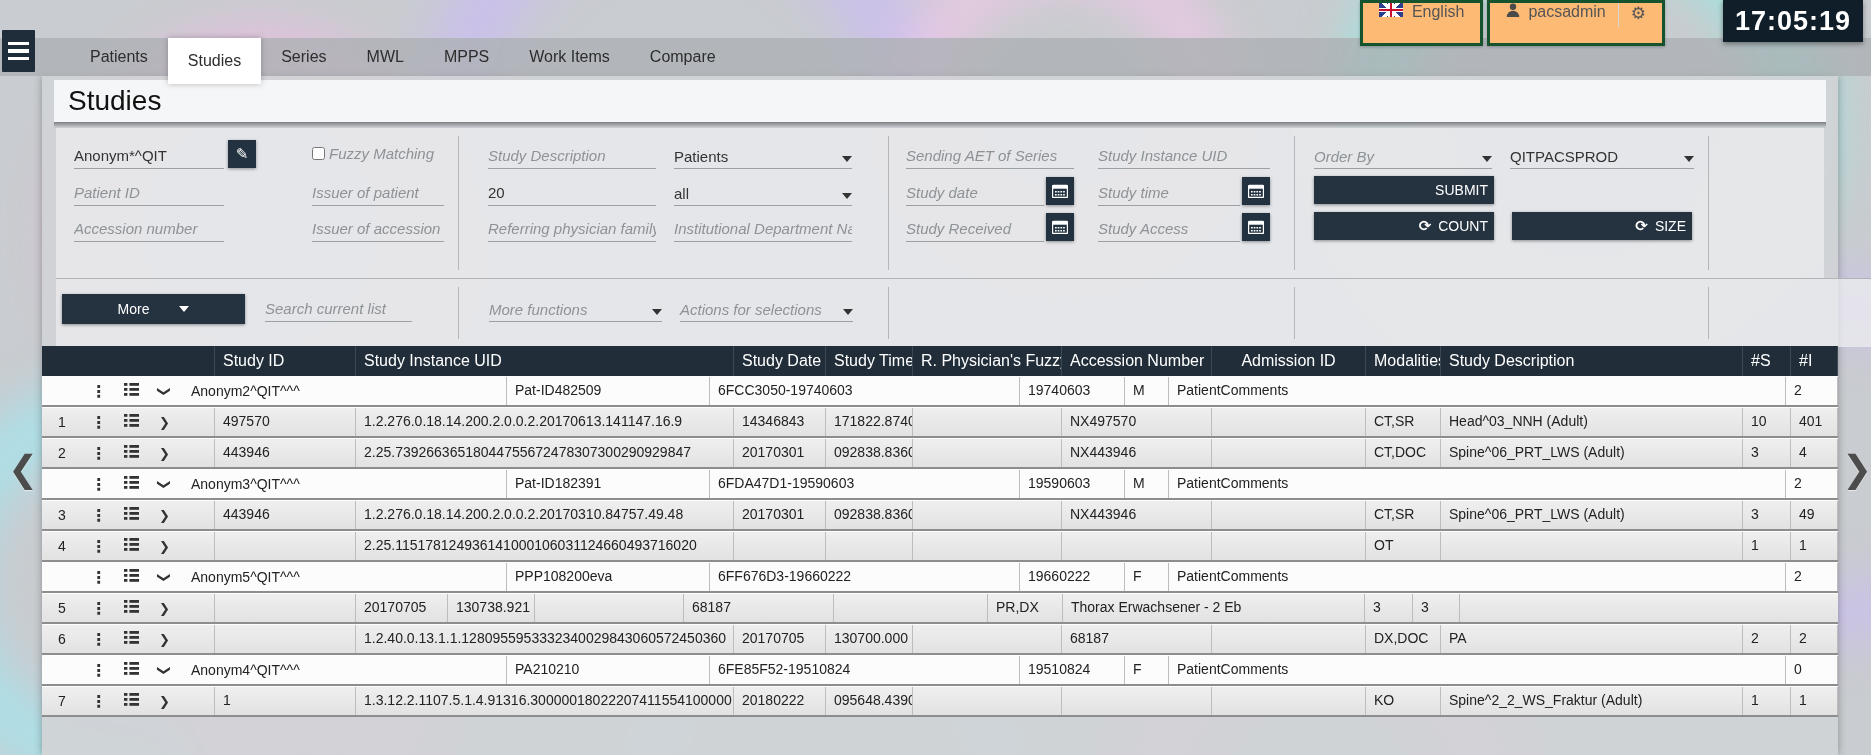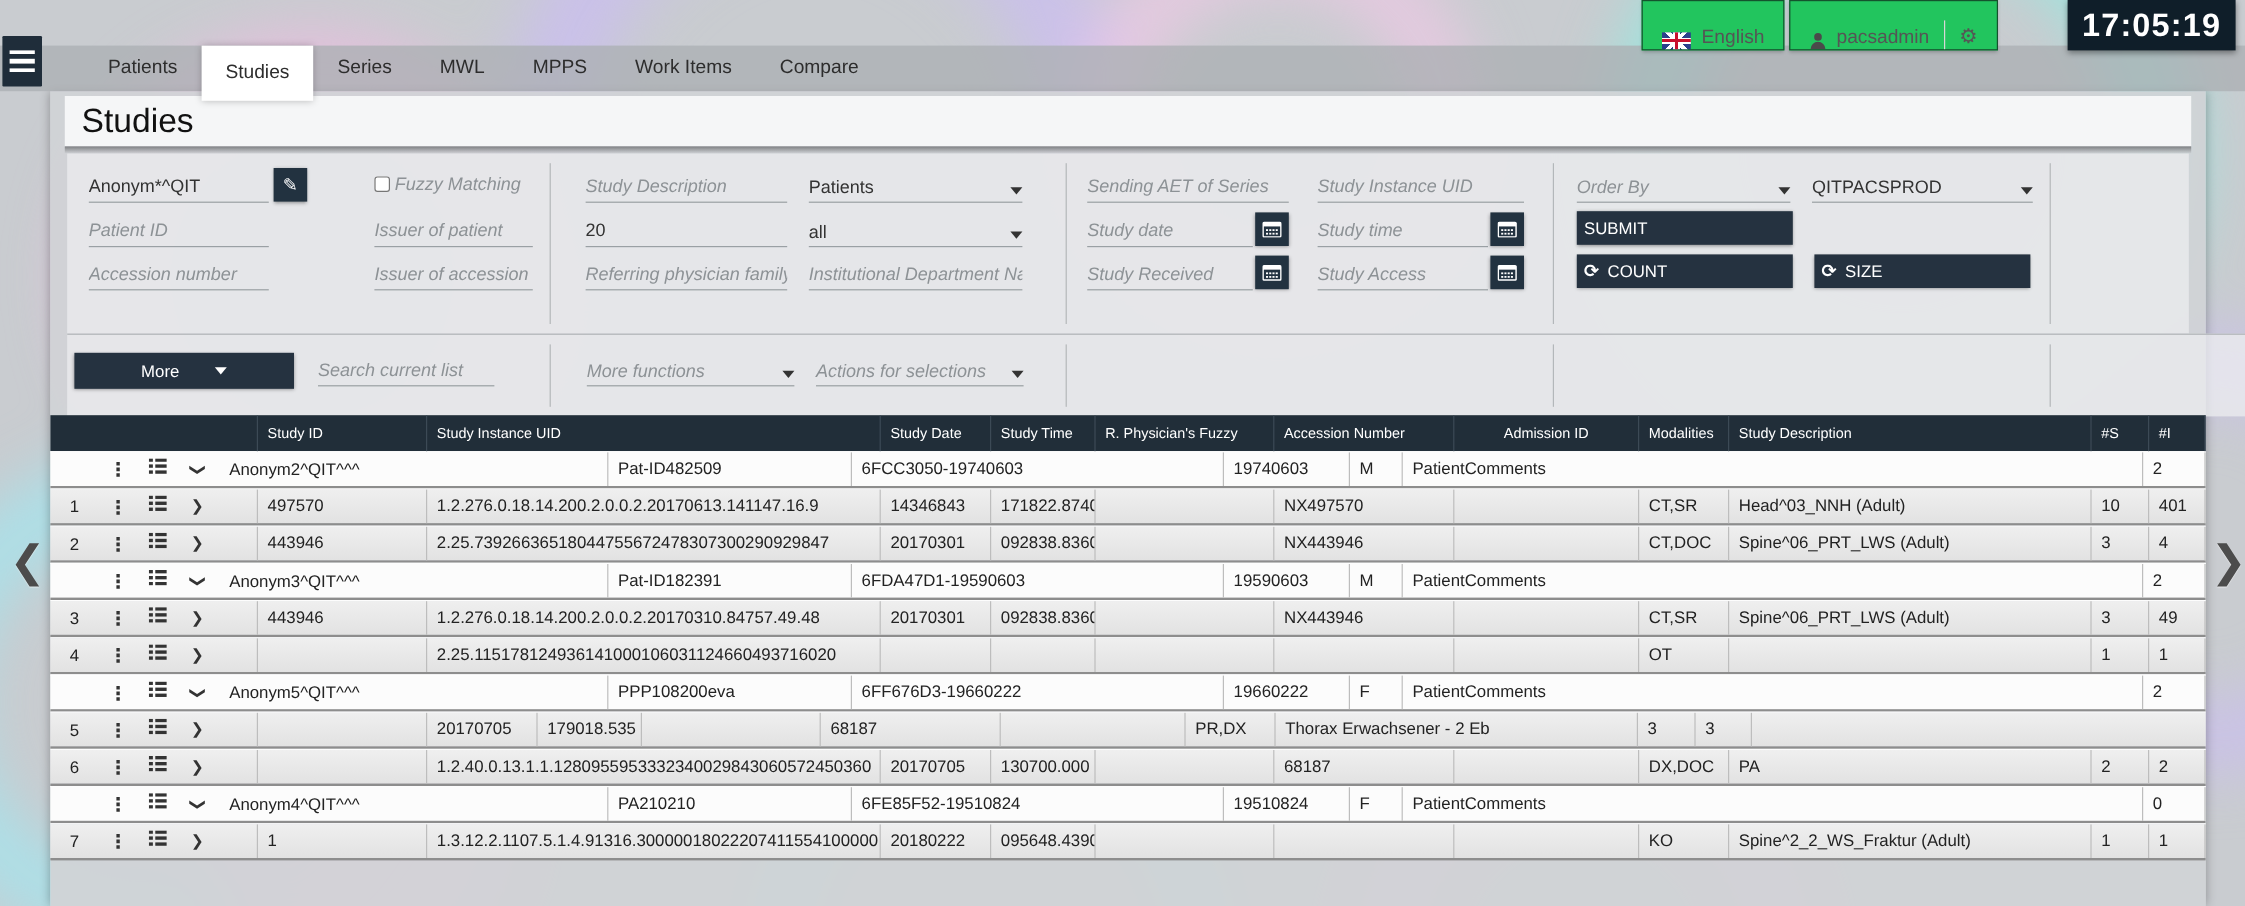--- a/index.html
+++ b/index.html
@@ -6,22 +6,22 @@
   body{
     width:1871px;height:755px;position:relative;overflow:hidden;
     font-family:"Liberation Sans","DejaVu Sans",sans-serif;
     background:#c9ccd0;
   }
   
   #bg{position:absolute;inset:0;filter:blur(26px);}
   .blob{position:absolute;border-radius:50%;opacity:.8;}
   
   #topbar{position:absolute;top:0;right:8px;display:flex;align-items:flex-start;z-index:30;}
-  .tb-box{background:#22c55e;height:40px;display:flex;align-items:flex-end;padding:0 16px;
-          border:1px solid #14532d;box-shadow:0 1px 3px rgba(0,0,0,.25);color:#555;font-size:16px;}
+  .tb-box{background:#fdba74;height:40px;display:flex;align-items:flex-start;padding:0 16px;
+          border:3px solid #14532d;box-shadow:0 1px 3px rgba(0,0,0,.25);color:#555;font-size:16px;}
   .flag{width:24px;height:14px;display:inline-block;margin-right:9px;background-color:#2b3f8c;
     background-image:
       linear-gradient(to right, transparent 44%, #c8102e 44% 56%, transparent 56%),
       linear-gradient(to bottom, transparent 40%, #c8102e 40% 60%, transparent 60%),
       linear-gradient(to right, transparent 38%, #fff 38% 62%, transparent 62%),
       linear-gradient(to bottom, transparent 33%, #fff 33% 67%, transparent 67%),
       linear-gradient(45deg, transparent 44%, #fff 44% 56%, transparent 56%),
       linear-gradient(-45deg, transparent 44%, #fff 44% 56%, transparent 56%);}
   .tb-sep{width:1px;height:24px;background:#d7d7d7;margin:0 12px;}
   .gear{font-family:"DejaVu Sans",sans-serif;font-size:17px;color:#555;cursor:pointer;}
@@ -62,33 +62,33 @@
   .selbox .ph{font-style:italic;color:#8d9296;}
   .caret{width:0;height:0;border-left:5px solid transparent;border-right:5px solid transparent;
          border-top:6px solid #333;margin-bottom:3px;}
   .caret.light{border-top-color:#fff;margin:0;}
   .sqbtn{position:absolute;width:28px;height:28px;background:#223240;border:none;cursor:pointer;
          display:flex;align-items:center;justify-content:center;color:#fff;
          box-shadow:0 1px 3px rgba(0,0,0,.4);padding:0;}
   .sqbtn .pencil{font-family:"DejaVu Sans",sans-serif;font-size:15px;color:#fff;}
   .darkbtn{position:absolute;height:28px;background:#253240;border:none;color:#fff;
            font-size:14px;font-family:inherit;cursor:pointer;display:flex;align-items:center;
-           justify-content:flex-start;gap:7px;box-shadow:0 1px 3px rgba(0,0,0,.4);}
+           justify-content:flex-end;gap:7px;box-shadow:0 1px 3px rgba(0,0,0,.4);}
   .refresh{font-family:"DejaVu Sans",sans-serif;font-size:15px;font-weight:bold;}
   .chk{position:absolute;display:flex;align-items:center;gap:4px;font-size:15px;
        font-style:italic;color:#8d9296;}
   .chk input{margin:0;width:13px;height:13px;}
   
   #toolbar{position:absolute;left:14px;top:202px;width:1828px;height:68px;
            background:rgba(236,238,239,.75);border-top:1px solid #b0b4b7;}
   
   #table{position:absolute;left:0;top:270px;width:1796px;}
   .trow{display:flex;width:1796px;box-sizing:border-box;}
   #thead{background:#212e39;height:30px;}
-  #thead .hcell{color:#fff;font-size:12px;line-height:30px;padding:0 8px;box-sizing:border-box;
+  #thead .hcell{color:#fff;font-size:16px;line-height:30px;padding:0 8px;box-sizing:border-box;
                 border-right:1px solid #3c4a56;white-space:nowrap;overflow:hidden;cursor:pointer;}
   .row{height:31px;border-top:1px solid #fdfdfd;border-bottom:2px solid #8d8d8d;box-sizing:border-box;}
   .row.study{background:linear-gradient(#efefef,#e2e2e2);}
   .row.patient{background:#fcfcfc;}
   .cell{font-size:14px;color:#222;line-height:27px;padding:0 8px;box-sizing:border-box;
         border-right:1px solid #bdbdbd;white-space:nowrap;overflow:hidden;}
   .ctrl{display:flex;align-items:center;box-sizing:border-box;border-right:1px solid #bdbdbd;gap:0;}
   .rownum{width:40px;text-align:center;font-size:14px;color:#222;}
   .icon-slot{width:33px;text-align:center;cursor:pointer;display:flex;justify-content:center;align-items:center;}
   .kebab{font-family:"DejaVu Sans",sans-serif;font-size:16px;font-weight:bold;color:#333;}
@@ -590,21 +590,21 @@
                     <rect x="5.4" y="10" width="9.6" height="2.8"></rect>
                   </g>
                 </svg></span>
             </span>
             <span class="icon-slot">
               <span class="chev">❯</span>
             </span>
           </div>
           <div class="cell" style="width: 141px;"></div>
           <div class="cell" style="width: 92px;">20170705</div>
-          <div class="cell" style="width: 87px;">179018.535</div>
+          <div class="cell" style="width: 87px;">130738.921</div>
           <div class="cell" style="width: 149px;"></div>
           <div class="cell" style="width: 150px;">68187</div>
           <div class="cell" style="width: 154px;"></div>
           <div class="cell" style="width: 75px;">PR,DX</div>
           <div class="cell" style="width: 302px;">Thorax Erwachsener - 2 Eb</div>
           <div class="cell" style="width: 48px;">3</div>
           <div class="cell" style="width: 47px;">3</div>
         </div>
         <div class="trow row study">
           <div class="ctrl" style="width: 173px;">

